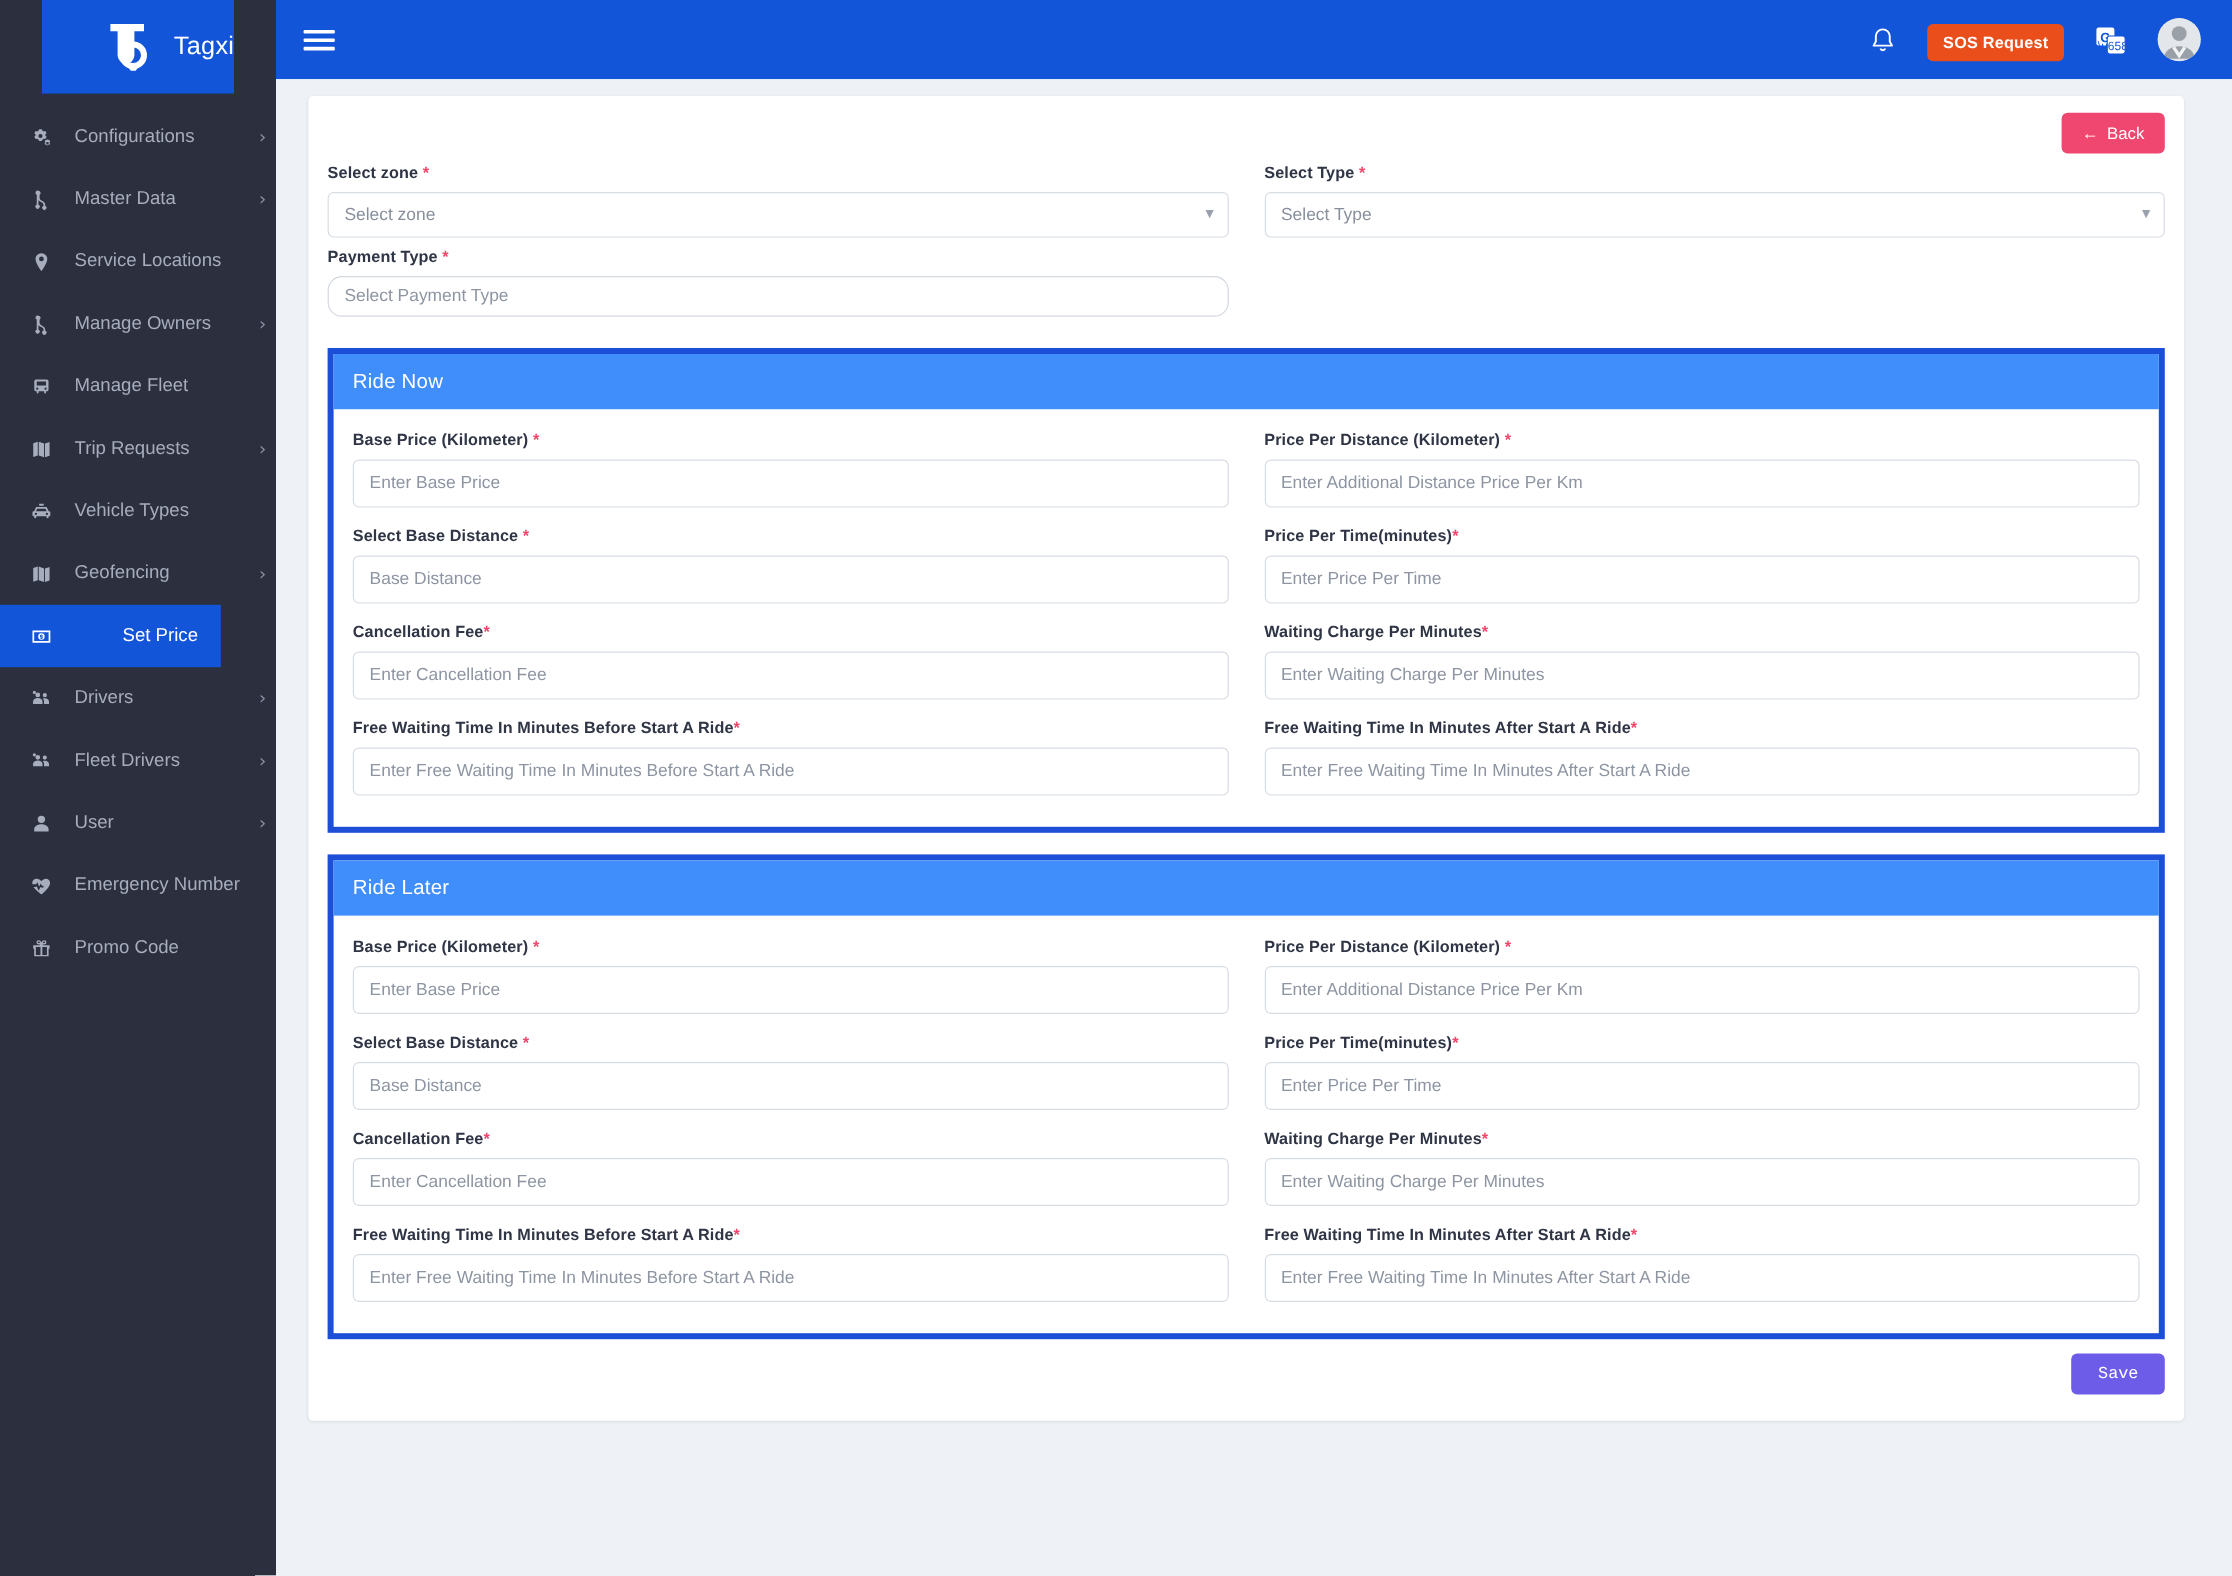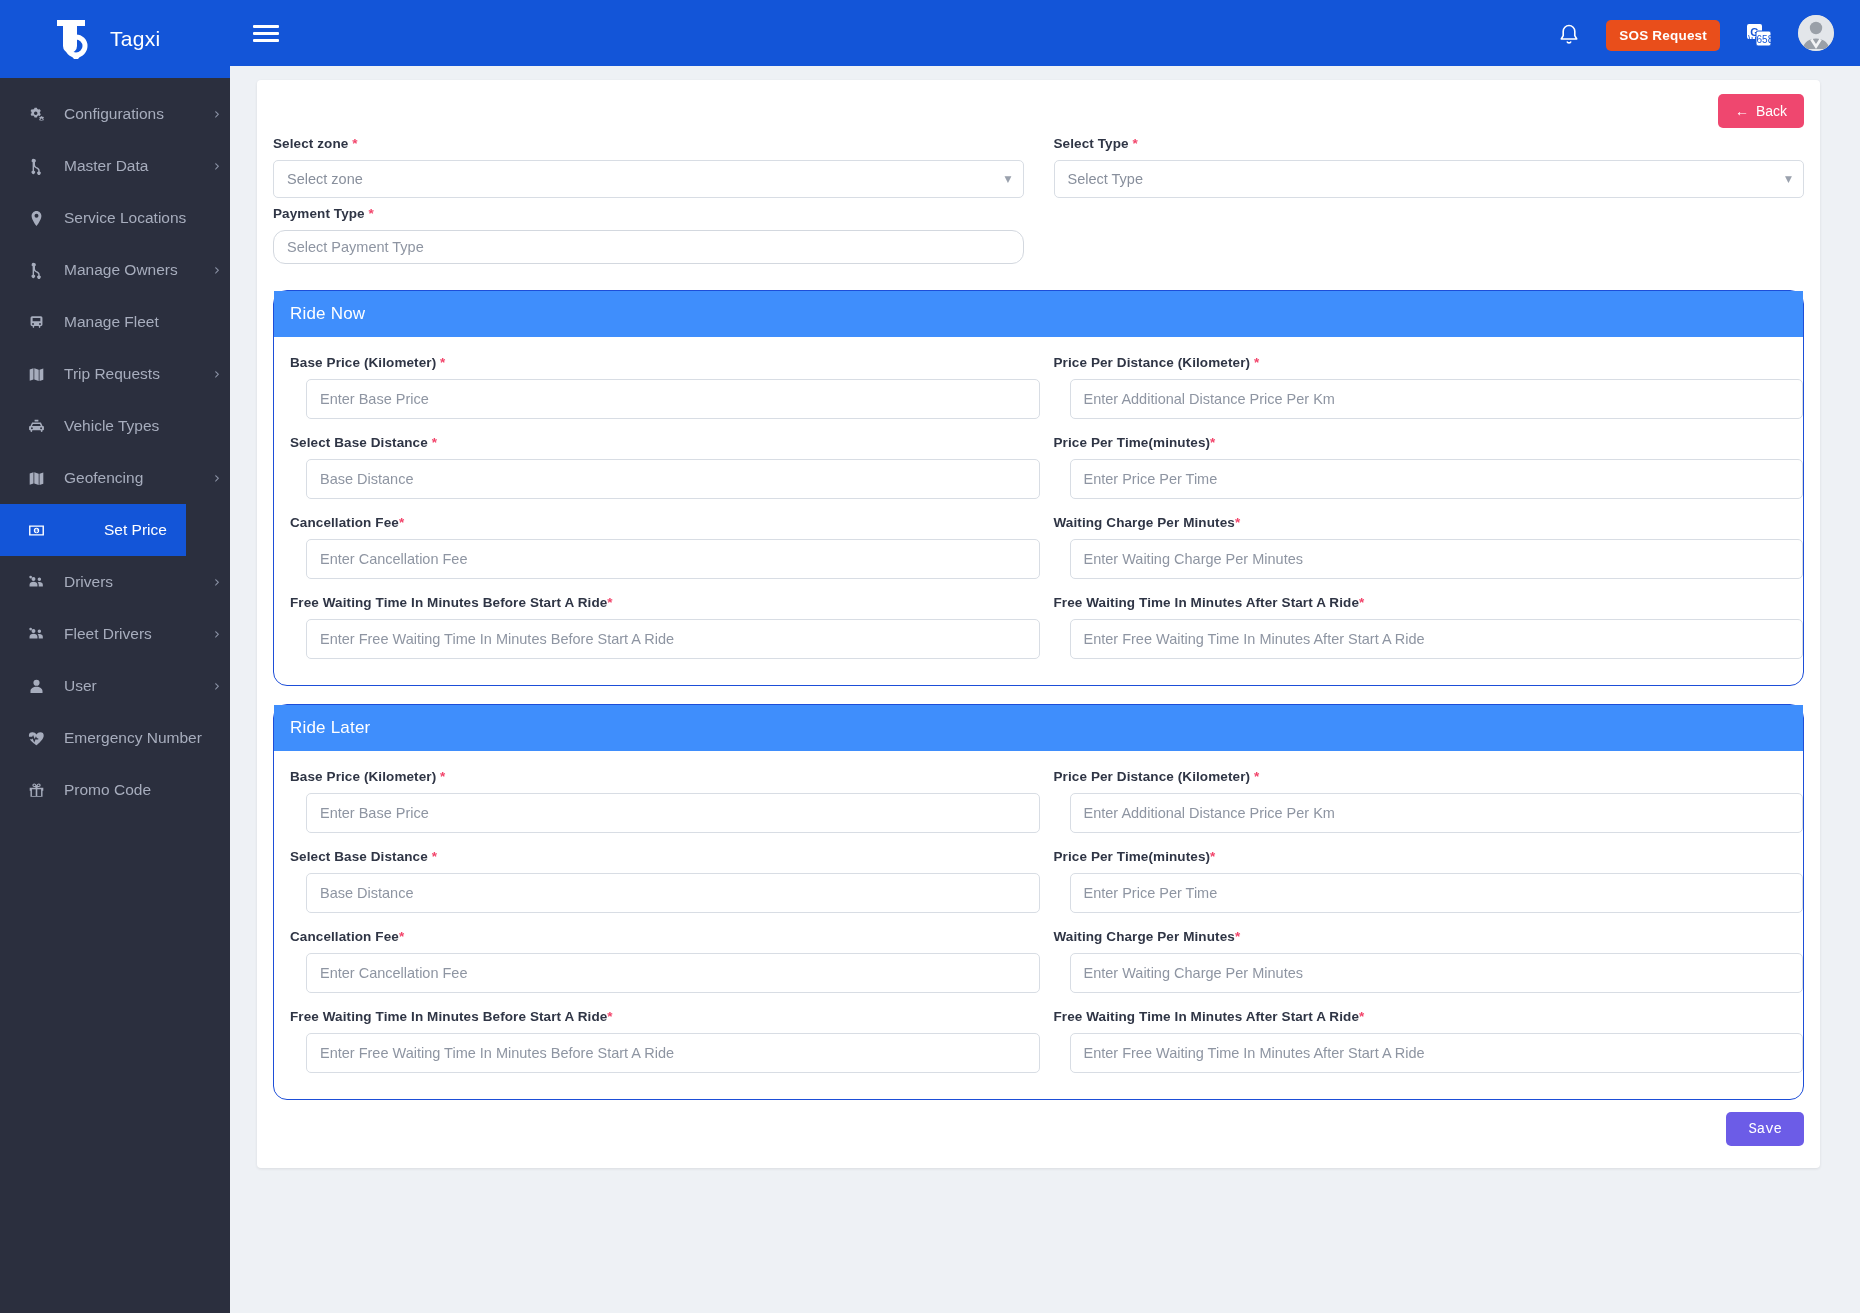--- a/index.html
+++ b/index.html
@@ -8,21 +8,21 @@
     font-family: "Liberation Sans", sans-serif;
     background: #eef1f5;
     overflow: hidden;
   }
   .app { display: flex; width: 1860px; height: 1313px; }
 
   
   .sidebar {
     width: 230px; min-width: 230px; height: 1313px;
     background: #2b2f3e;
-    display: flex; flex-direction: column;
+    display: flex; flex-direction: column; align-items: center;
   }
   .brand {
     height: 78px; background: #1355d8;
     display: flex; align-items: center; gap: 14px;
     padding-left: 56px;
   }
   .brand-logo { width: 40px; height: 44px; flex: 0 0 auto; }
   .brand-name { color: #fff; font-size: 21px; letter-spacing: .3px; }
 
   .nav { padding-top: 10px; flex: 1; }
@@ -116,24 +116,24 @@
   .sel-wrap { position: relative; }
   .sel { appearance: none; -webkit-appearance: none; padding-right: 30px; }
   .sel-caret {
     position: absolute; right: 12px; top: 50%;
     transform: translateY(-50%);
     font-size: 9px; color: #9aa1ad; pointer-events: none;
     font-family: "DejaVu Sans", sans-serif;
   }
   .inp-square { border-radius: 12px; border-color: #d3d8df; height: 34px; }
   .inp::placeholder { color: #8e95a2; }
-  .inp-tall { height: 40px; margin-left: 16px; }
+  .inp-tall { height: 40px; }
 
   
-  .panel { margin: 18px 16px 0 16px; border: 1px solid #1d4ed8; border-radius: 14px; }
+  .panel { margin: 18px 16px 0 16px; border: 5px solid #1d4ed8; border-radius: 0; }
   .panel-head {
     background: #3f8efc; color: #fff;
     font-size: 17px; padding: 13px 16px;
     letter-spacing: .2px;
   }
   .panel-body { padding: 18px 16px 10px 16px; }
   .panel-body .field { margin-bottom: 16px; }
 
   .card-foot { padding: 12px 16px 0 16px; display: flex; justify-content: flex-end; }
   .save-btn {

